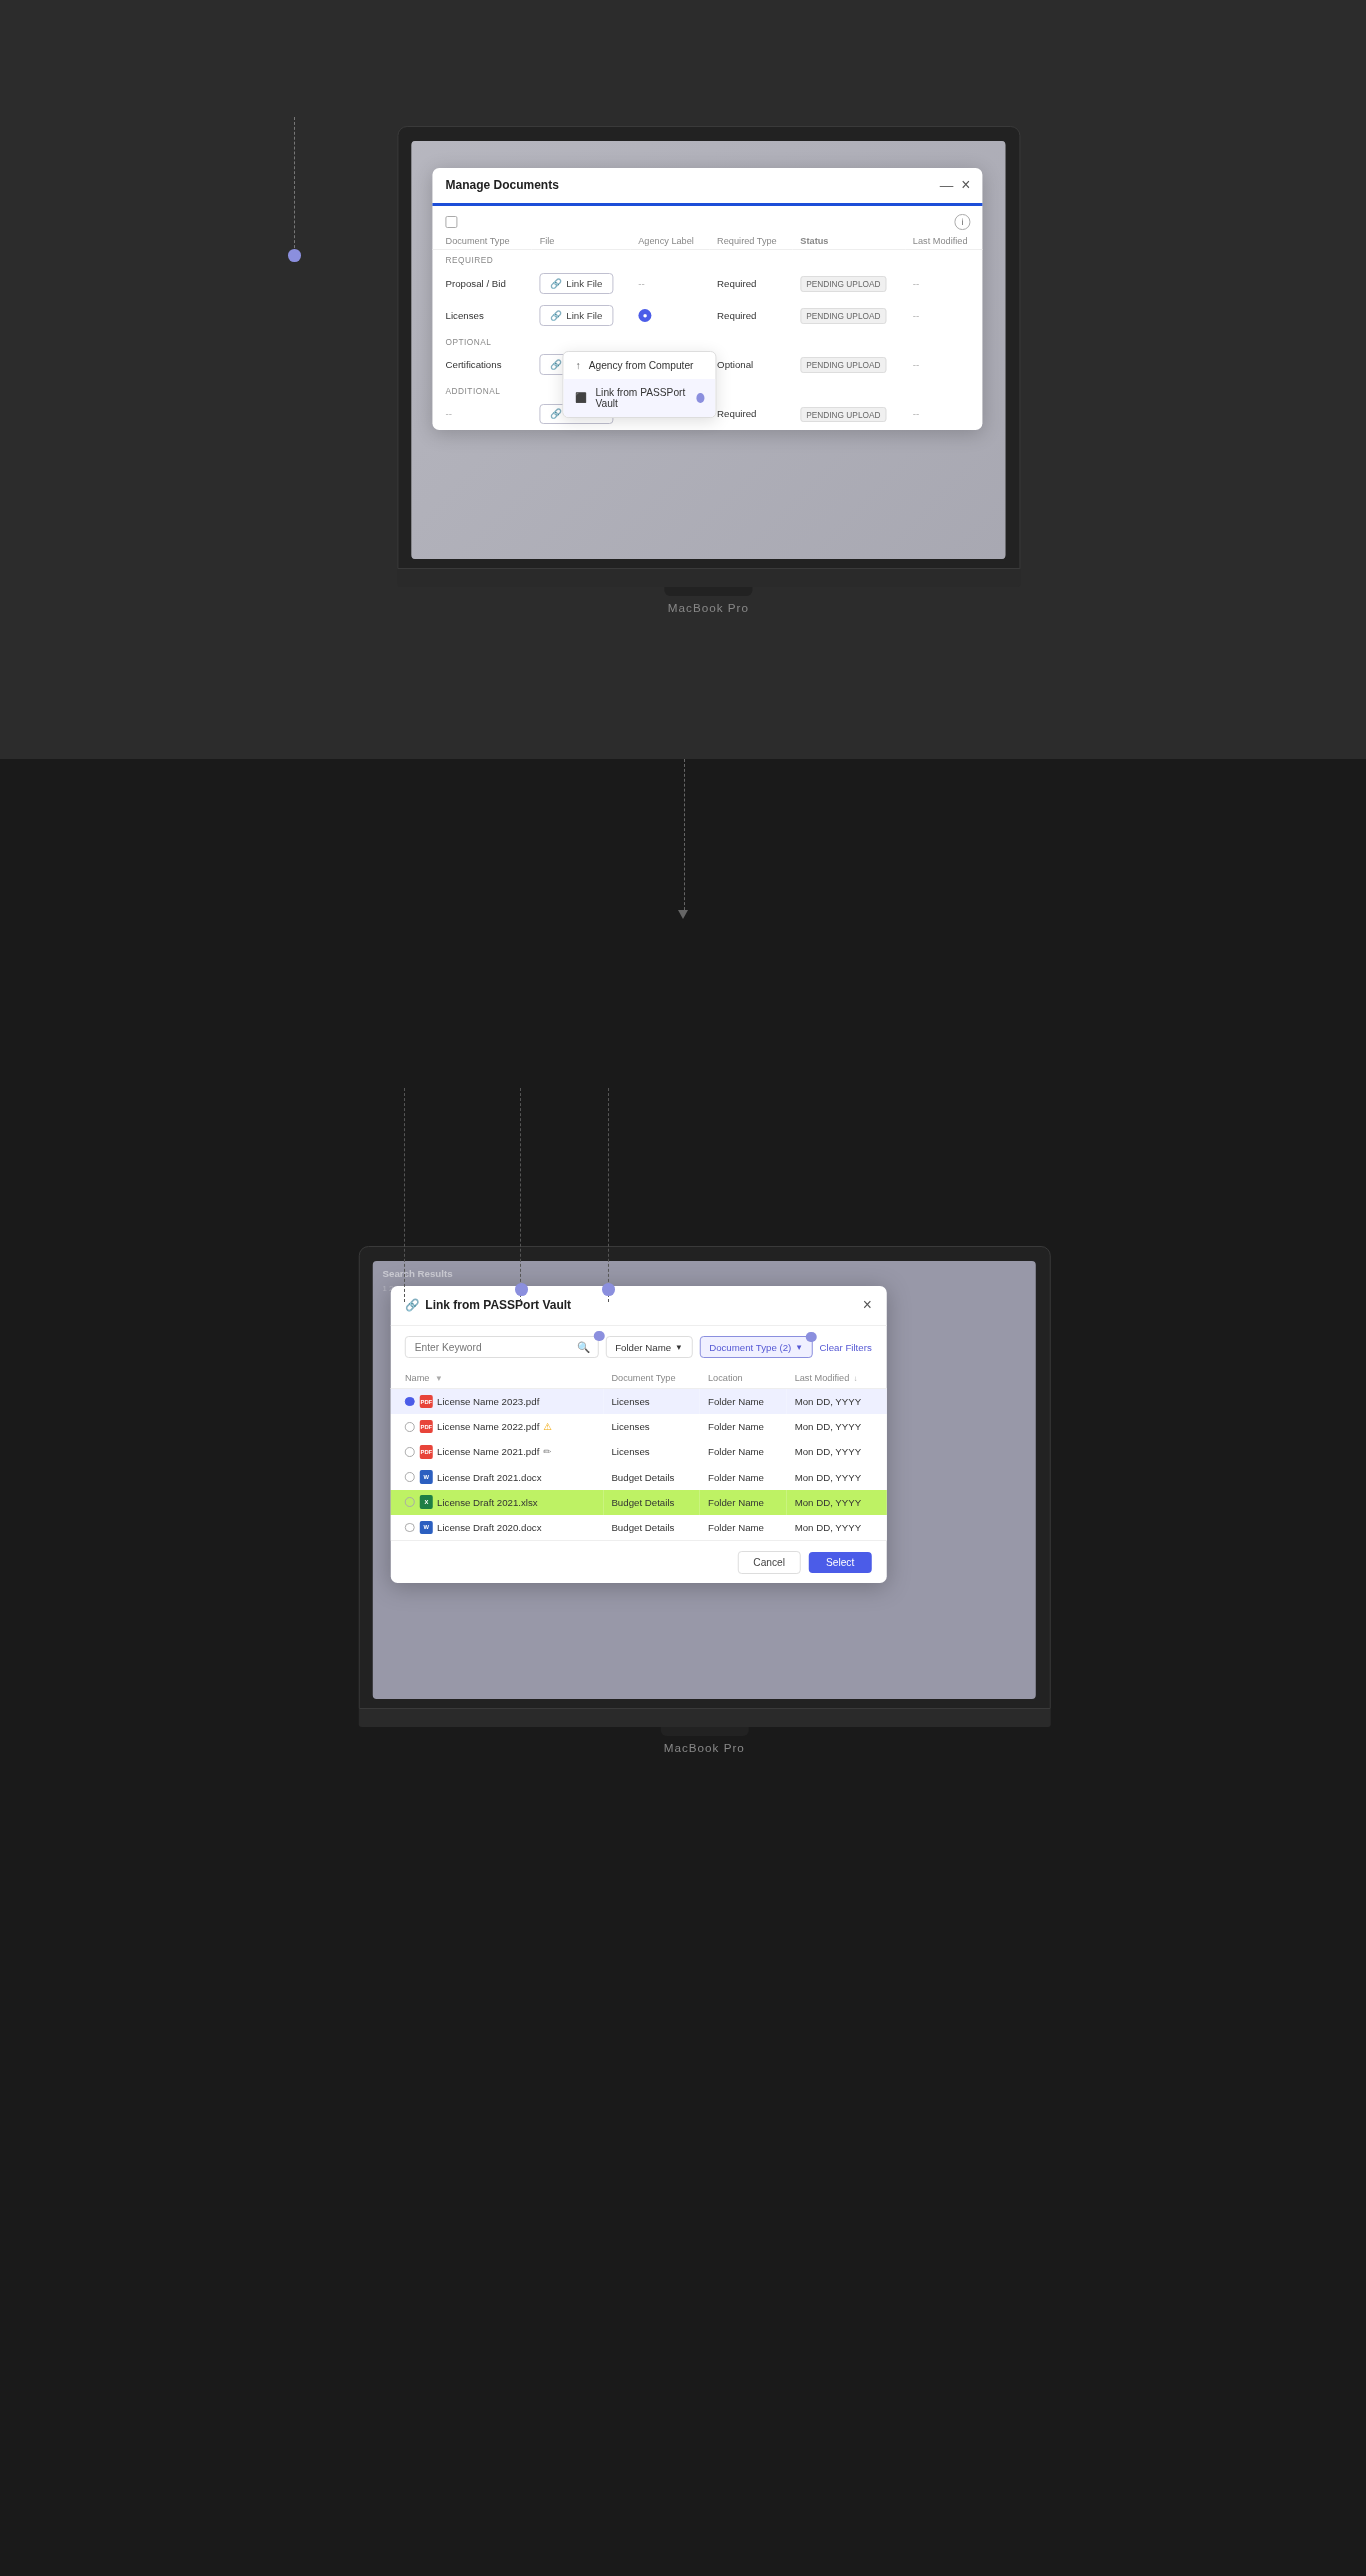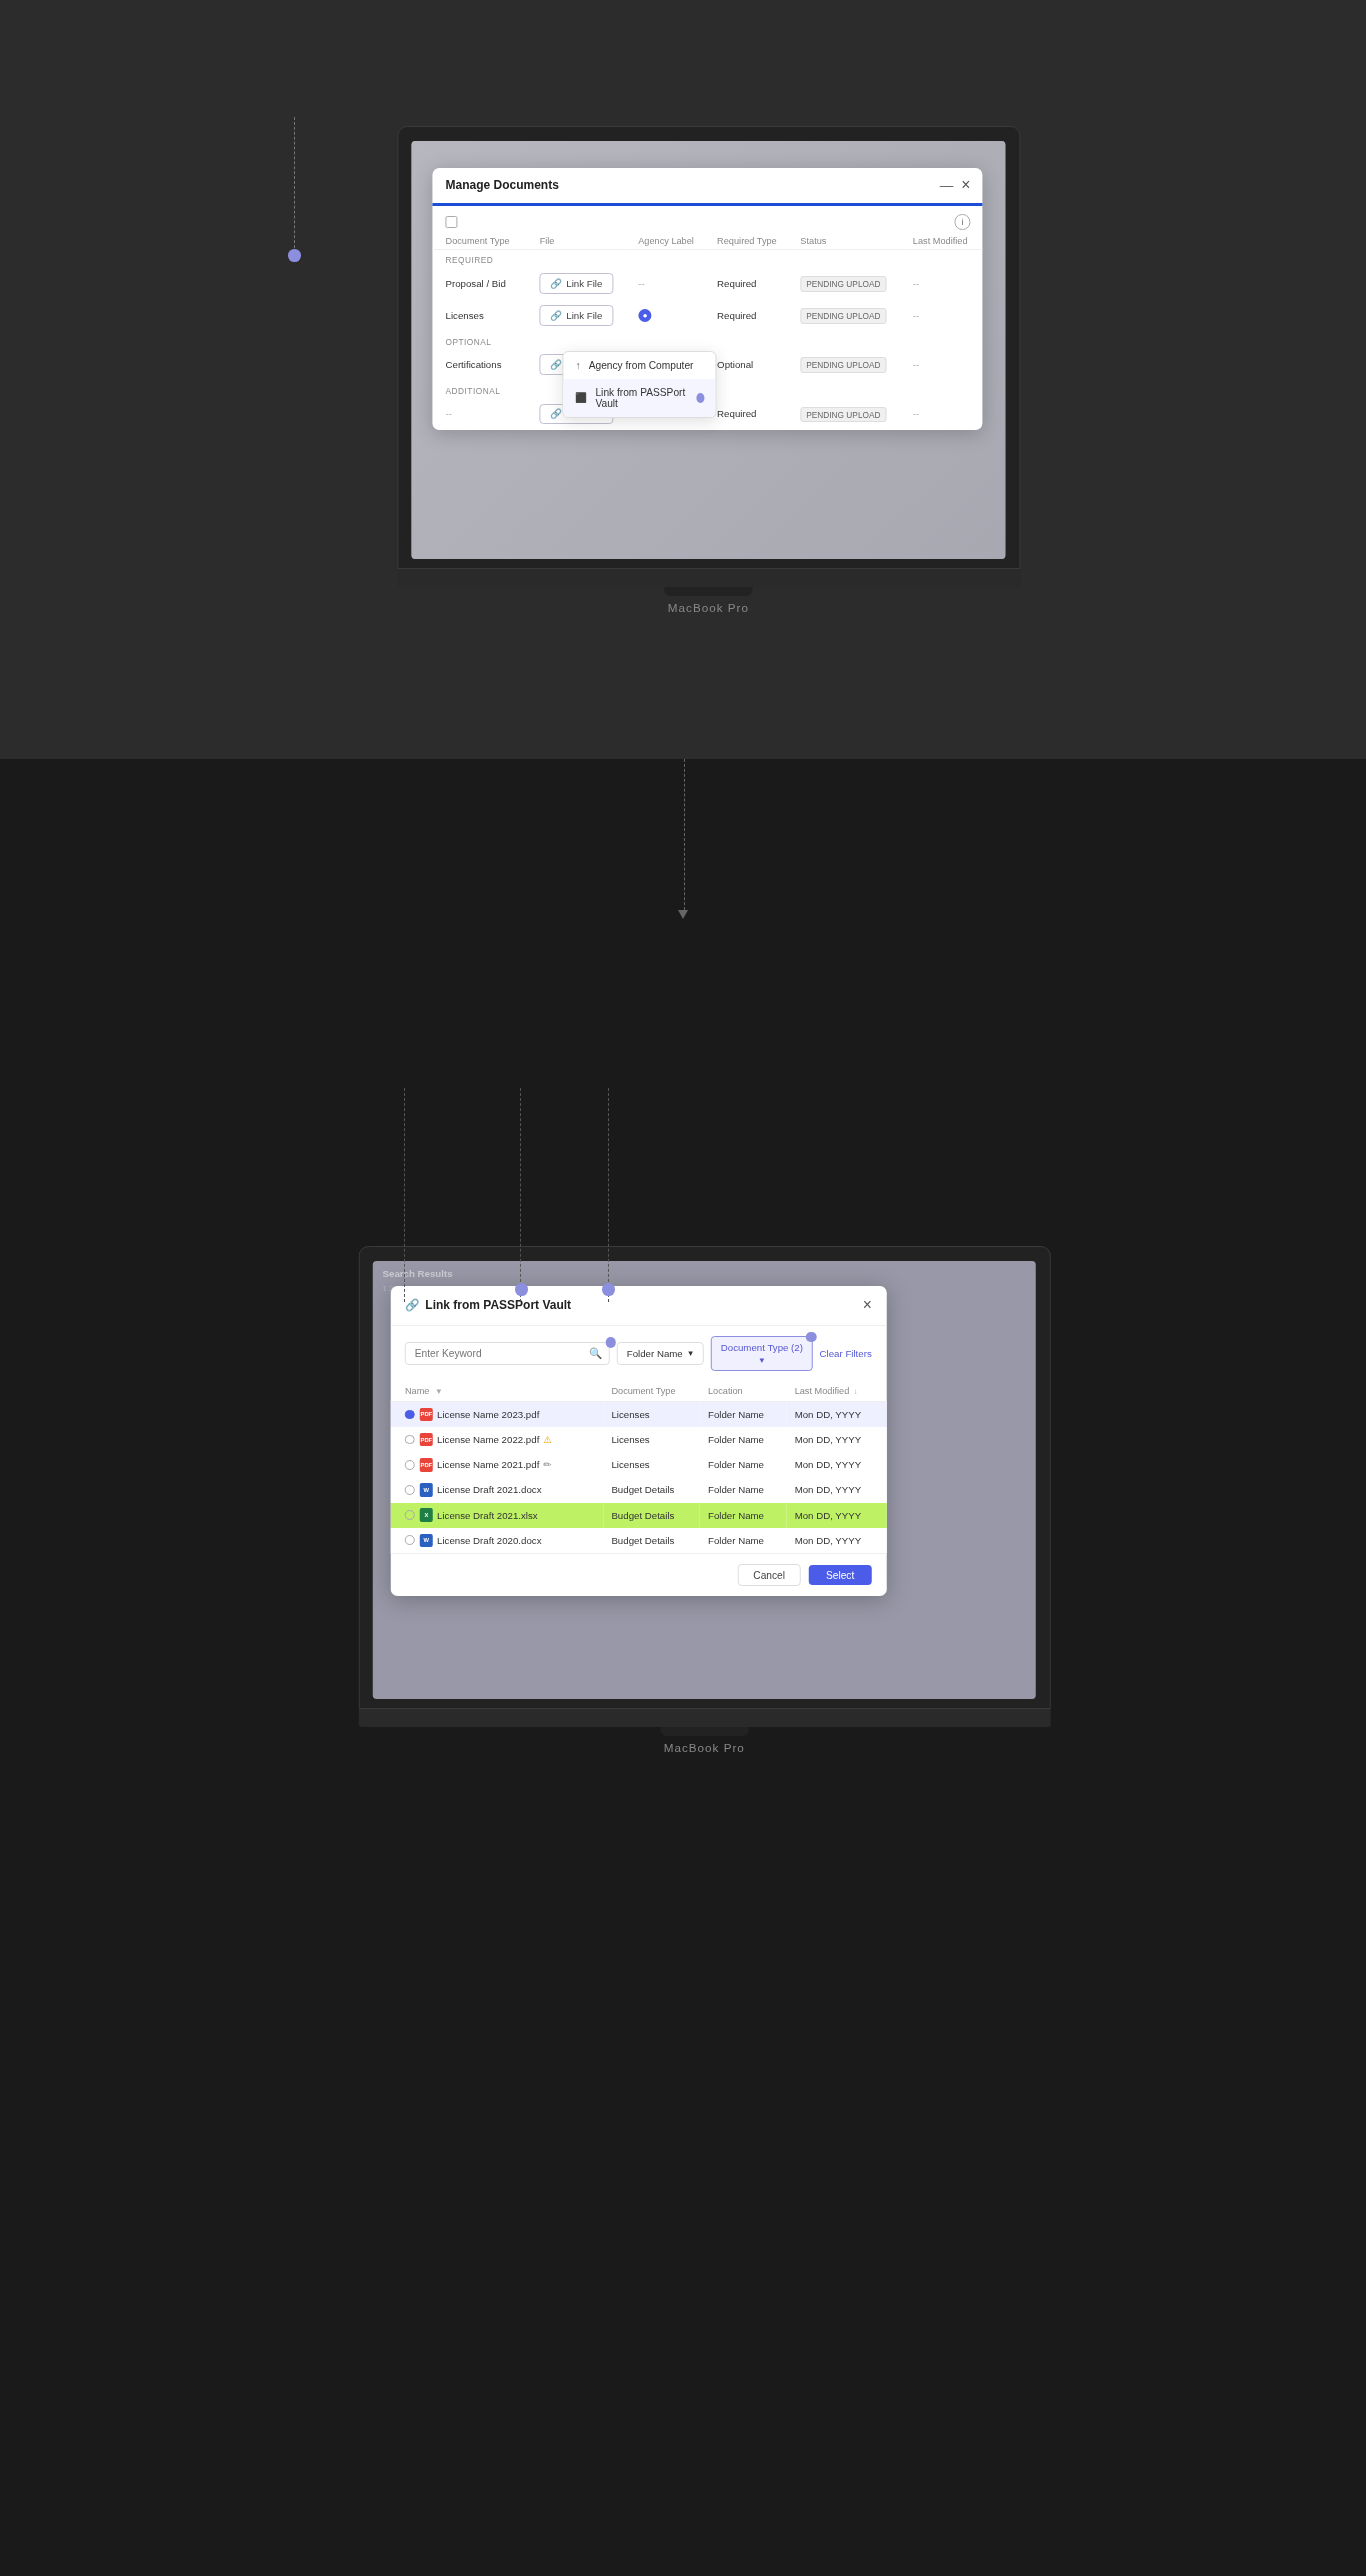--- a/index.html
+++ b/index.html
@@ -78,21 +78,21 @@
             <div style="width:15.6px; height:15.6px; border-radius:50%; border:1px solid #aaa; display:flex; align-items:center; justify-content:center; font-size:8.8px; color:#666; cursor:pointer;">ℹ</div>
           </div>
 
           <table style="width:100%; border-collapse:collapse;">
             <thead>
               <tr>
                 <th style="text-align:left; font-size:9.2px; color:#888; padding:2.9px 12.6px; font-weight:500; border-bottom:1px solid #eee;">Document Type</th>
                 <th style="text-align:left; font-size:9.2px; color:#888; padding:2.9px 7.8px; font-weight:500; border-bottom:1px solid #eee;">File</th>
                 <th style="text-align:left; font-size:9.2px; color:#888; padding:2.9px 7.8px; font-weight:500; border-bottom:1px solid #eee;">Agency Label</th>
                 <th style="text-align:left; font-size:9.2px; color:#888; padding:2.9px 7.8px; font-weight:500; border-bottom:1px solid #eee;">Required Type</th>
-                <th style="text-align:left; font-size:9.2px; color:#888; padding:2.9px 7.8px; font-weight:400; border-bottom:1px solid #eee;">Status</th>
+                <th style="text-align:left; font-size:9.2px; color:#888; padding:2.9px 7.8px; font-weight:700; border-bottom:1px solid #eee;">Status</th>
                 <th style="text-align:left; font-size:9.2px; color:#888; padding:2.9px 7.8px; font-weight:500; border-bottom:1px solid #eee;">Last Modified</th>
               </tr>
             </thead>
             <tbody>
 
               <tr>
                 <td colspan="6" style="padding:4.9px 12.6px 1.9px; font-size:8.3px; color:#888; text-transform:uppercase; letter-spacing:0.5px;">REQUIRED</td>
               </tr>
 
               <tr>
@@ -242,21 +242,21 @@
               <span style="position:absolute; right:7.8px; top:50%; transform:translateY(-50%); color:#888; font-size:10.7px;">🔍</span>
               
               <span style="position:absolute; right:-5.8px; top:-4.9px; width:10.7px; height:10.7px; border-radius:50%; background:#8b8fde; z-index:2;"></span>
             </div>
 
             <div style="display:flex; align-items:center; gap:3.9px; padding:4.9px 8.8px; border:1px solid #ddd; border-radius:3.9px; font-size:9.7px; color:#333; cursor:pointer; background:white; white-space:nowrap;">
               <span>Folder Name</span>
               <span style="font-size:7.8px;">▼</span>
             </div>
 
-            <div style="display:flex; align-items:center; gap:3.9px; padding:4.9px 8.8px; border:1px solid #8b8fde; border-radius:3.9px; font-size:9.7px; color:#5558d4; cursor:pointer; background:#f0f0ff; white-space:nowrap; position:relative;flex-direction:column;">
+            <div style="display:flex; align-items:center; gap:3.9px; padding:4.9px 8.8px; border:1px solid #8b8fde; border-radius:3.9px; font-size:9.7px; color:#5558d4; cursor:pointer; background:#f0f0ff; white-space:nowrap; position:relative;">
               <span>Document Type (2)</span>
               <span style="font-size:7.8px;">▼</span>
 
               <span style="position:absolute; right:-4.9px; top:-4.9px; width:10.7px; height:10.7px; border-radius:50%; background:#8b8fde; z-index:2;"></span>
             </div>
 
             <button style="font-size:9.7px; color:#5558d4; cursor:pointer; background:none; border:none; white-space:nowrap; padding:0;">Clear Filters</button>
           </div>
 
           <table style="width:100%; border-collapse:collapse;">

